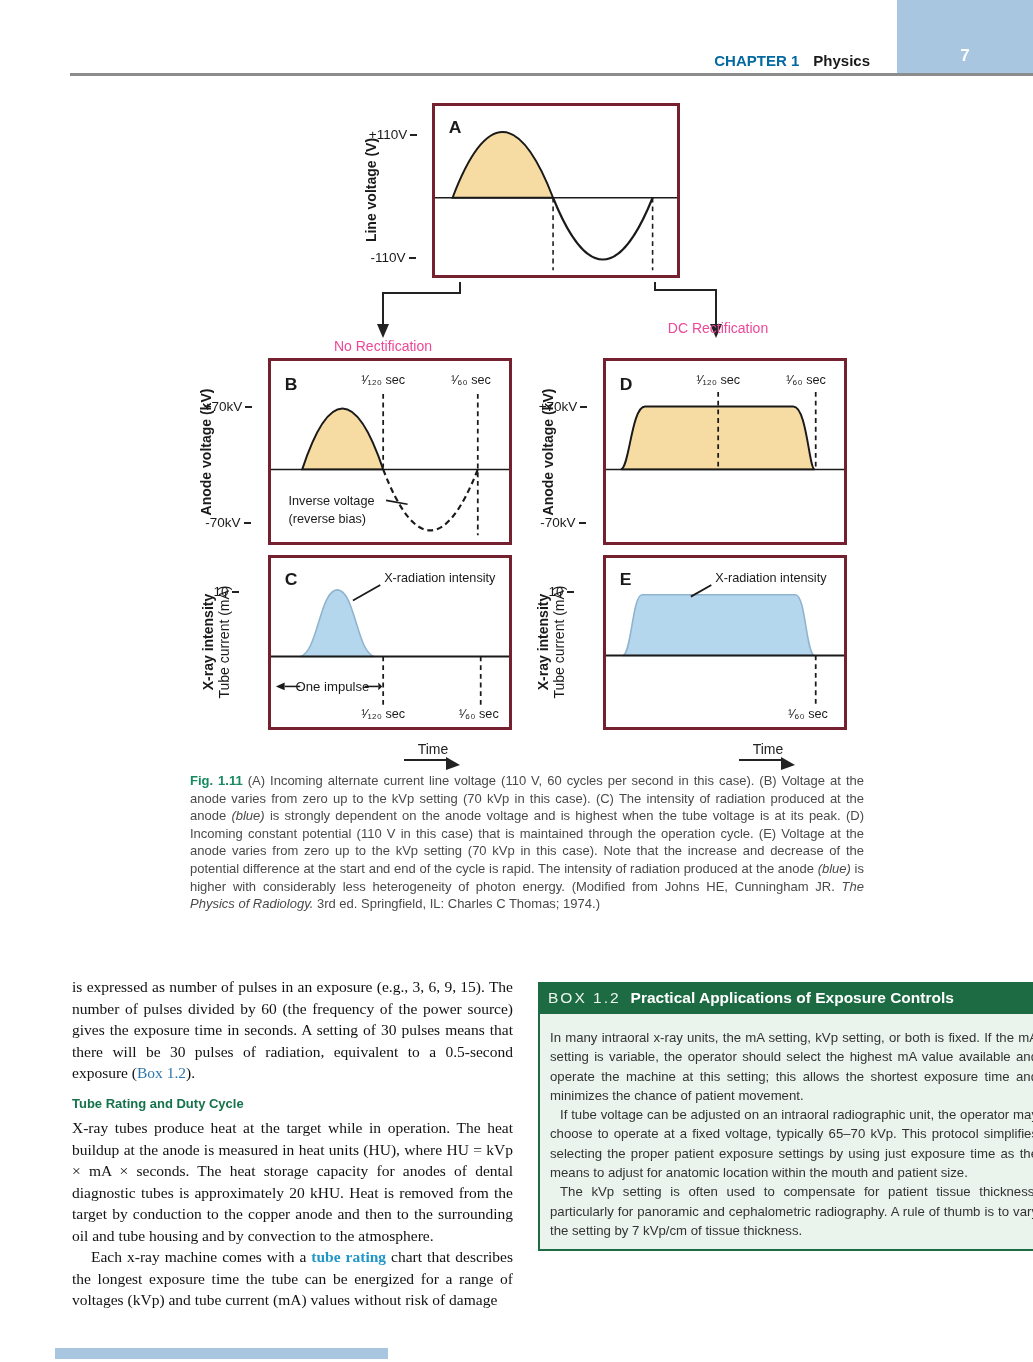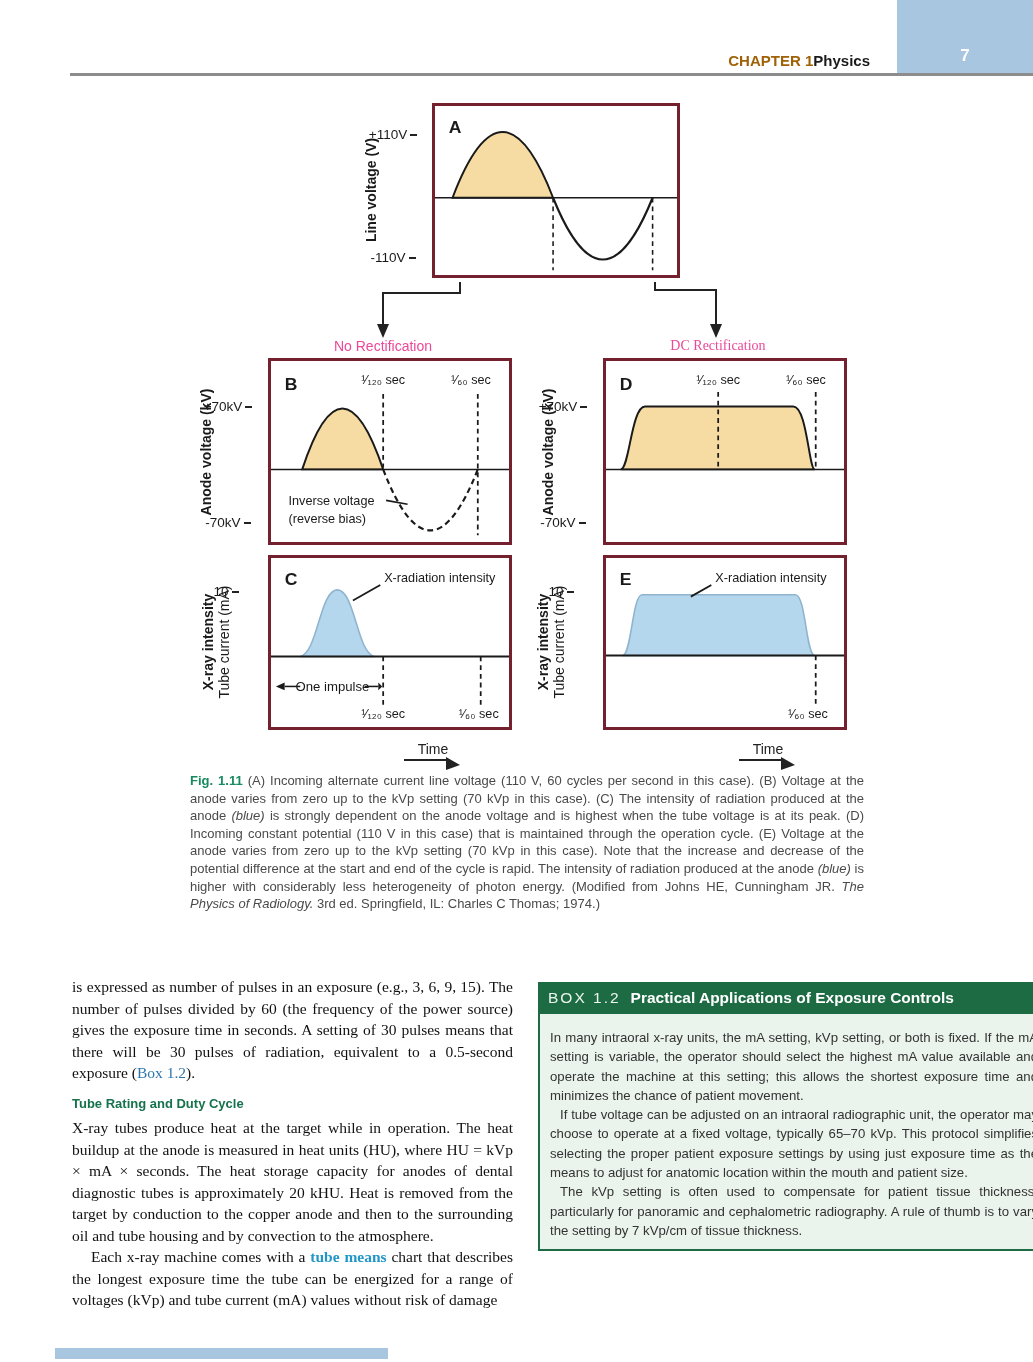--- a/index.html
+++ b/index.html
@@ -1,21 +1,21 @@
 <!DOCTYPE html>
 <html><head>
 <meta charset="utf-8">
 <style>
   html,body{margin:0;padding:0;background:#fff;}
   #page{position:relative;width:1033px;height:1362px;background:#ffffff;overflow:hidden;
         font-family:"Liberation Sans","DejaVu Sans",sans-serif;color:#1a1a1a;}
   .abs{position:absolute;}
   
   #chapter-line{position:absolute;left:500px;top:52px;width:370px;text-align:right;font-size:15px;font-weight:bold;}
-  #chapter-label{color:#a16207;}
+  #chapter-label{color:#0369a1;margin-right:14px;}
   #page-rule{position:absolute;left:70px;top:73px;width:963px;height:3px;background:#8c8c8c;z-index:3;}
   #page-tab{position:absolute;left:897px;top:0;width:136px;height:74px;background:#a9c6e0;z-index:2;}
   #page-num{position:absolute;left:0;top:46px;width:100%;text-align:center;color:#fdfdfd;font-size:17px;font-weight:bold;}
   
   .panel{position:absolute;border:3px solid #74202e;background:#fff;box-sizing:border-box;}
   .panel svg{display:block;width:100%;height:100%;}
   svg text{font-family:"Liberation Sans","DejaVu Sans",sans-serif;fill:#1a1a1a;}
   .rot{position:absolute;transform:translate(-50%,-50%) rotate(-90deg);white-space:nowrap;
        font-weight:bold;font-size:14px;text-align:center;line-height:16px;}
   .tick{position:absolute;width:68px;text-align:center;font-size:13.5px;}
@@ -73,21 +73,21 @@
     </svg>
   </div>
 
   <svg class="abs" style="left:370px;top:280px;" width="360" height="62" viewBox="0 0 360 62">
     <path d="M90,2 L90,13 L13,13 L13,46" fill="none" stroke="#222" stroke-width="2"></path>
     <polygon points="7,44 19,44 13,58" fill="#222"></polygon>
     <path d="M285,2 L285,10 L346,10 L346,46" fill="none" stroke="#222" stroke-width="2"></path>
     <polygon points="340,44 352,44 346,58" fill="#222"></polygon>
   </svg>
   <div class="branch-label" style="left:298px;top:338px;">No Rectification</div>
-  <div class="branch-label" style="left:633px;top:338px;font-family:Liberation Serif, serif;">DC Rectification</div>
+  <div class="branch-label" style="left:633px;top:320px;">DC Rectification</div>
 
   <div class="rot" style="left:206px;top:452px;">Anode voltage (kV)</div>
   <div class="tick" style="left:194px;top:399px;">+70kV</div>
   <div class="tick" style="left:194px;top:515px;">-70kV</div>
   <div class="panel" style="left:268px;top:358px;width:244px;height:187px;">
     <svg viewBox="0 0 244 187" preserveAspectRatio="none">
       <path d="M32,112 Q73,-14 115,112 Z" fill="#f6dca2" stroke="#1a1a1a" stroke-width="2"></path>
       <path d="M115,112 Q163,238 212,112" fill="none" stroke="#1a1a1a" stroke-width="2.2" stroke-dasharray="6,4"></path>
       <line x1="0" y1="112" x2="244" y2="112" stroke="#1a1a1a" stroke-width="1.6"></line>
       <line x1="115" y1="34" x2="115" y2="110" stroke="#1a1a1a" stroke-width="1.8" stroke-dasharray="5,4"></line>
@@ -173,21 +173,21 @@
   </div>
 
   <div id="caption">
     <span class="figlab">Fig. 1.11</span><span> (A) Incoming alternate current line voltage (110 V, 60 cycles per second in this case). (B) Voltage at the anode varies from zero up to the kVp setting (70 kVp in this case). (C) The intensity of radiation produced at the anode </span><span class="em">(blue)</span><span> is strongly dependent on the anode voltage and is highest when the tube voltage is at its peak. (D) Incoming constant potential (110 V in this case) that is maintained through the operation cycle. (E) Voltage at the anode varies from zero up to the kVp setting (70 kVp in this case). Note that the increase and decrease of the potential difference at the start and end of the cycle is rapid. The intensity of radiation produced at the anode </span><span class="em">(blue)</span><span> is higher with considerably less heterogeneity of photon energy. (Modified from Johns HE, Cunningham JR. </span><span class="em">The Physics of Radiology.</span><span> 3rd ed. Springfield, IL: Charles C Thomas; 1974.)</span>
   </div>
 
   <div id="left-col">
     <p><span>is expressed as number of pulses in an exposure (e.g., 3, 6, 9, 15). The number of pulses divided by 60 (the frequency of the power source) gives the exposure time in seconds. A setting of 30 pulses means that there will be 30 pulses of radiation, equivalent to a 0.5-second exposure (</span><span class="link-blue">Box 1.2</span><span>).</span></p>
     <h2>Tube Rating and Duty Cycle</h2>
     <p>X-ray tubes produce heat at the target while in operation. The heat buildup at the anode is measured in heat units (HU), where HU = kVp × mA × seconds. The heat storage capacity for anodes of dental diagnostic tubes is approximately 20 kHU. Heat is removed from the target by conduction to the copper anode and then to the surrounding oil and tube housing and by convection to the atmosphere.</p>
-    <p id="para3"><span>Each x-ray machine comes with a </span><span class="link-cyan">tube means</span><span> chart that describes the longest exposure time the tube can be energized for a range of voltages (kVp) and tube current (mA) values without risk of damage</span></p>
+    <p id="para3"><span>Each x-ray machine comes with a </span><span class="link-cyan">tube rating</span><span> chart that describes the longest exposure time the tube can be energized for a range of voltages (kVp) and tube current (mA) values without risk of damage</span></p>
   </div>
 
   <div id="box12">
     <div id="box-header">
       <span id="box-label">BOX 1.2</span><span id="box-title">Practical Applications of Exposure Controls</span>
     </div>
     <div id="box-body">
       <p>In many intraoral x-ray units, the mA setting, kVp setting, or both is fixed. If the mA setting is variable, the operator should select the highest mA value available and operate the machine at this setting; this allows the shortest exposure time and minimizes the chance of patient movement.</p>
       <p>If tube voltage can be adjusted on an intraoral radiographic unit, the operator may choose to operate at a fixed voltage, typically 65–70 kVp. This protocol simplifies selecting the proper patient exposure settings by using just exposure time as the means to adjust for anatomic location within the mouth and patient size.</p>
       <p>The kVp setting is often used to compensate for patient tissue thickness, particularly for panoramic and cephalometric radiography. A rule of thumb is to vary the setting by 7 kVp/cm of tissue thickness.</p>

